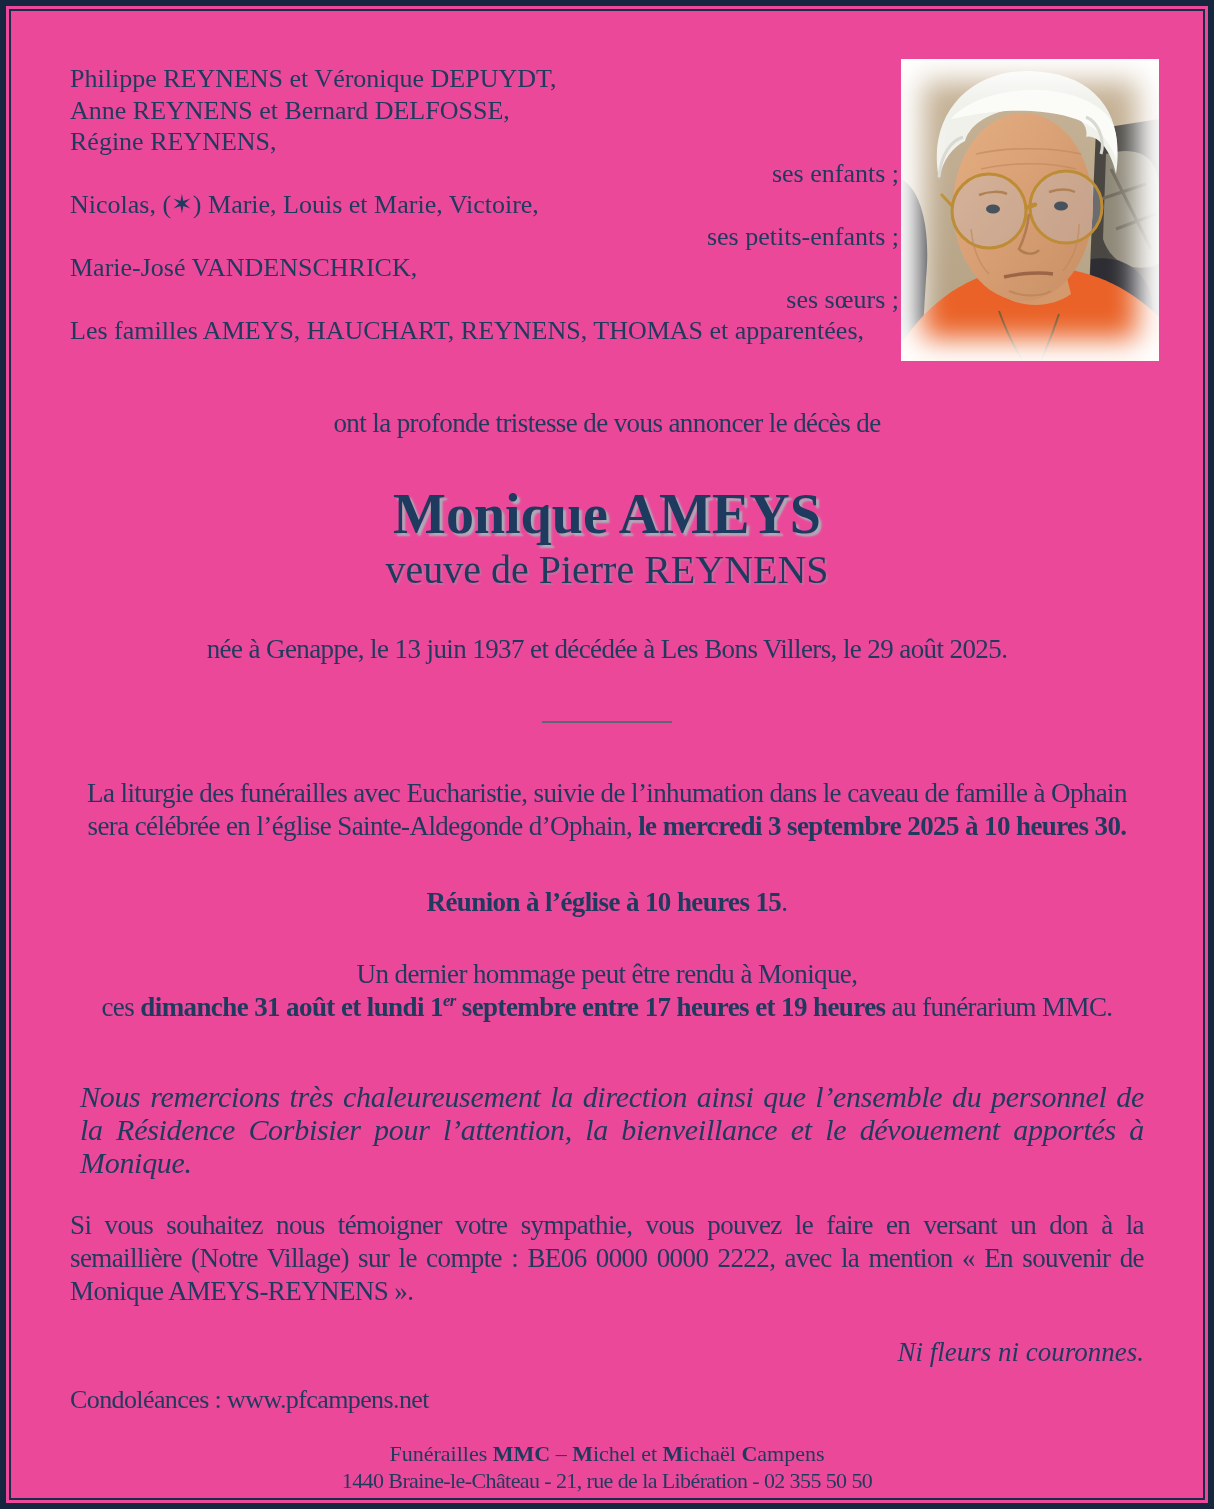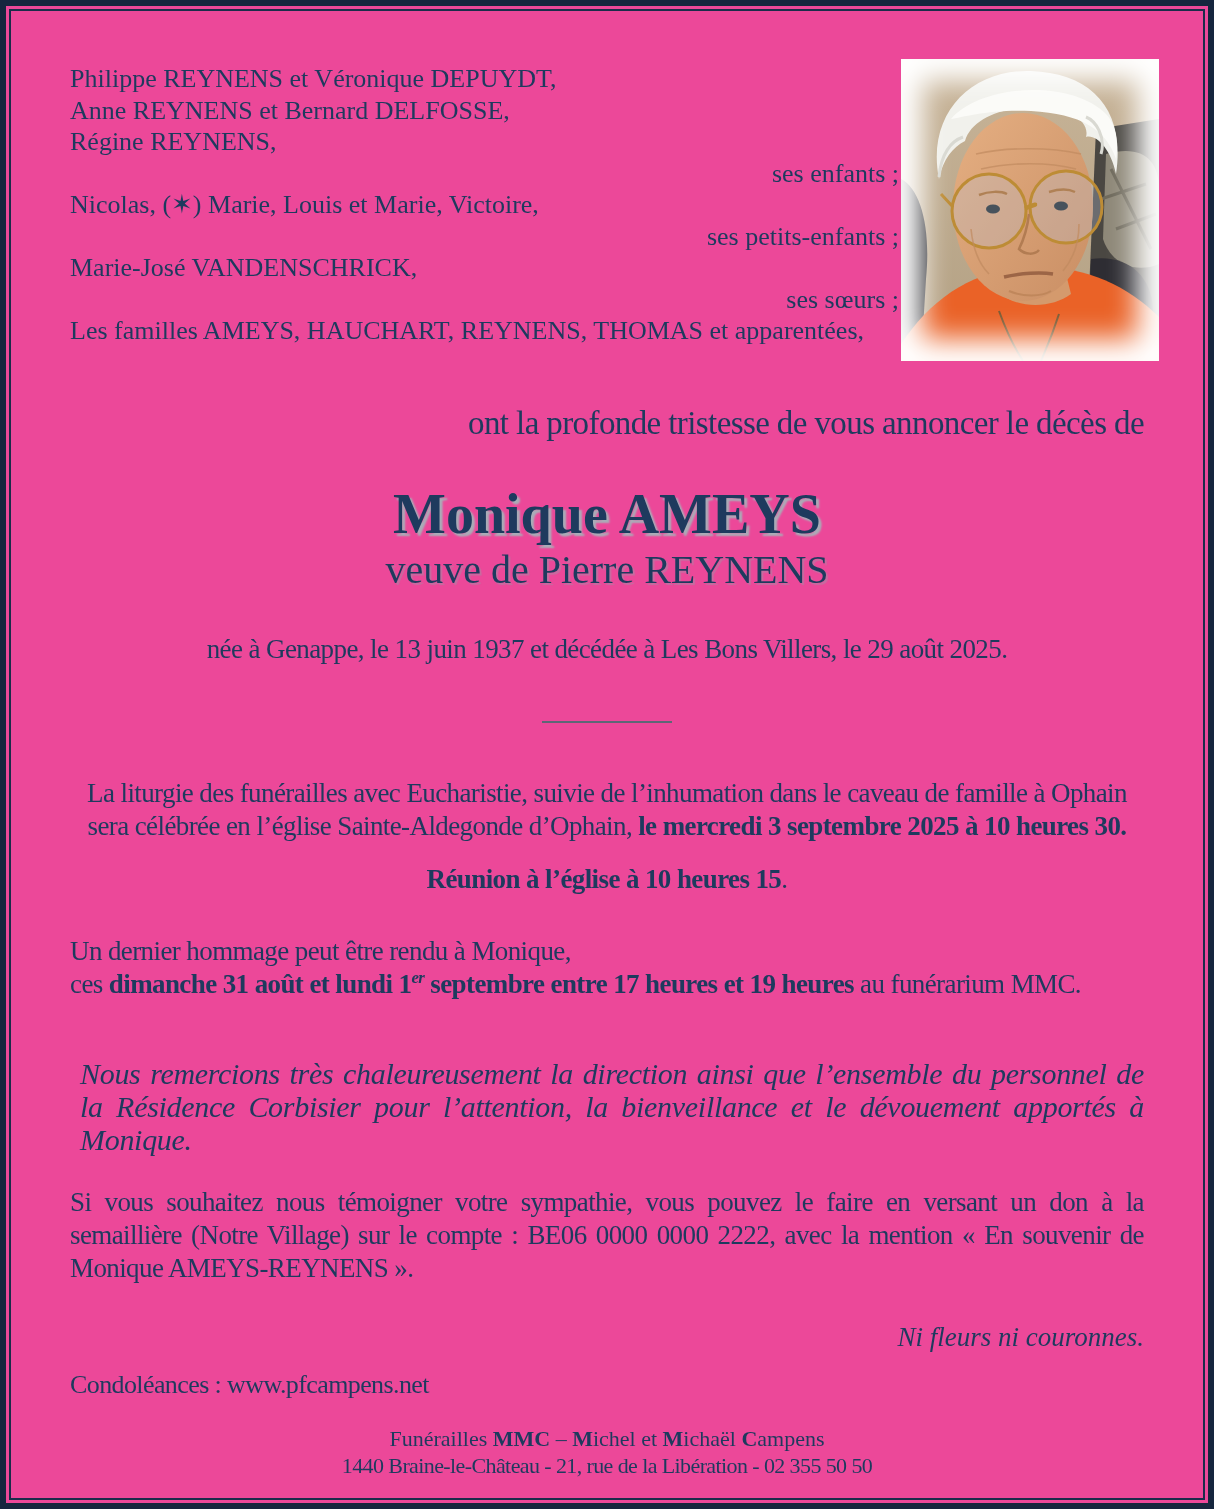--- a/index.html
+++ b/index.html
@@ -18,41 +18,41 @@
     border:2px solid #1b2c4a;
     pointer-events:none;
   }
   .content {
     position:absolute; left:64px; right:64px; top:57px; bottom:14px;
   }
   .names { font-size:26px; line-height:31.5px; width:829px; }
   .names .line { white-space:nowrap; }
   .names .right { text-align:right; }
   .narrow { letter-spacing:-0.6px; }
-  .announce { margin-top:60px; text-align:right; font-size:33px; line-height:32px; }
+  .announce { margin-top:60px; text-align:center; font-size:27px; line-height:32px; }
   .title {
     margin-top:44px; text-align:center;
     font-size:56px; line-height:62px; font-weight:bold;
     text-shadow:3px 3px 2px #a9aeb8;
   }
   .veuve {
     text-align:center; font-size:40px; line-height:50px;
     text-shadow:2px 2px 1px rgba(150,156,168,0.45);
   }
   .nee { margin-top:38px; text-align:center; font-size:27px; line-height:32px; }
   .divider { margin:56px auto 0 auto; width:130px; height:2px; background:#5d6676; }
   .ceremony { margin-top:54px; text-align:center; font-size:27px; line-height:33px; }
-  .reunion { margin-top:20px; text-align:center; font-size:27px; line-height:32px; }
-  .homage { margin-top:40px; text-align:left; font-size:27px; line-height:33px; }
+  .reunion { margin-top:43px; text-align:center; font-size:27px; line-height:32px; }
+  .homage { margin-top:40px; text-align:center; font-size:27px; line-height:33px; }
   .thanks {
     margin-top:56px; text-align:justify; font-style:italic;
     font-size:30px; line-height:33px; letter-spacing:-0.3px;margin-left:10px;
   }
   .sympathy { margin-top:30px; text-align:justify; font-size:27px; line-height:33px; }
-  .noflowers { margin-top:36px; text-align:right; font-style:italic; font-size:27px; line-height:32px; }
+  .noflowers { margin-top:28px; text-align:right; font-style:italic; font-size:27px; line-height:32px; }
   .condolences { margin-top:16px; font-size:26px; line-height:32px; }
   .footer { margin-top:24px; text-align:center; font-size:22px; line-height:27px; }
   .b { font-weight:bold; }
   sup.er { font-size:0.62em; vertical-align:super; line-height:0;font-style:italic; }
   .photo {
     position:absolute; left:831px; top:-4px;
     width:258px; height:302px;
     box-shadow:inset 0 0 26px 20px #ffffff;
     background:#ffffff;
   }

